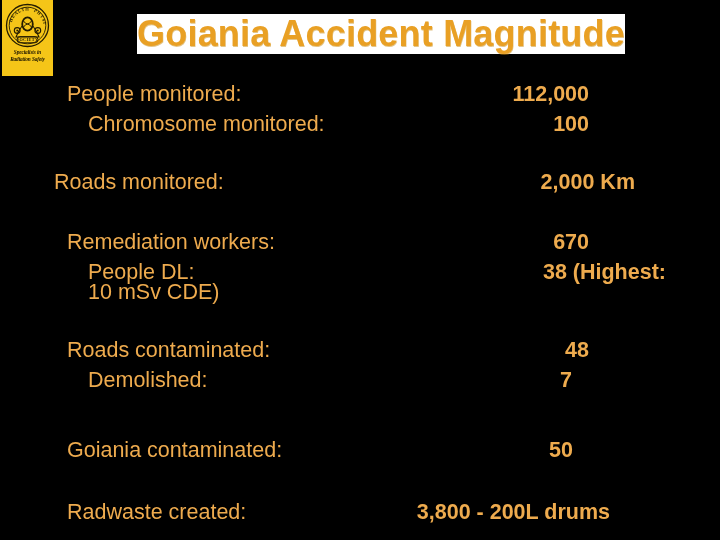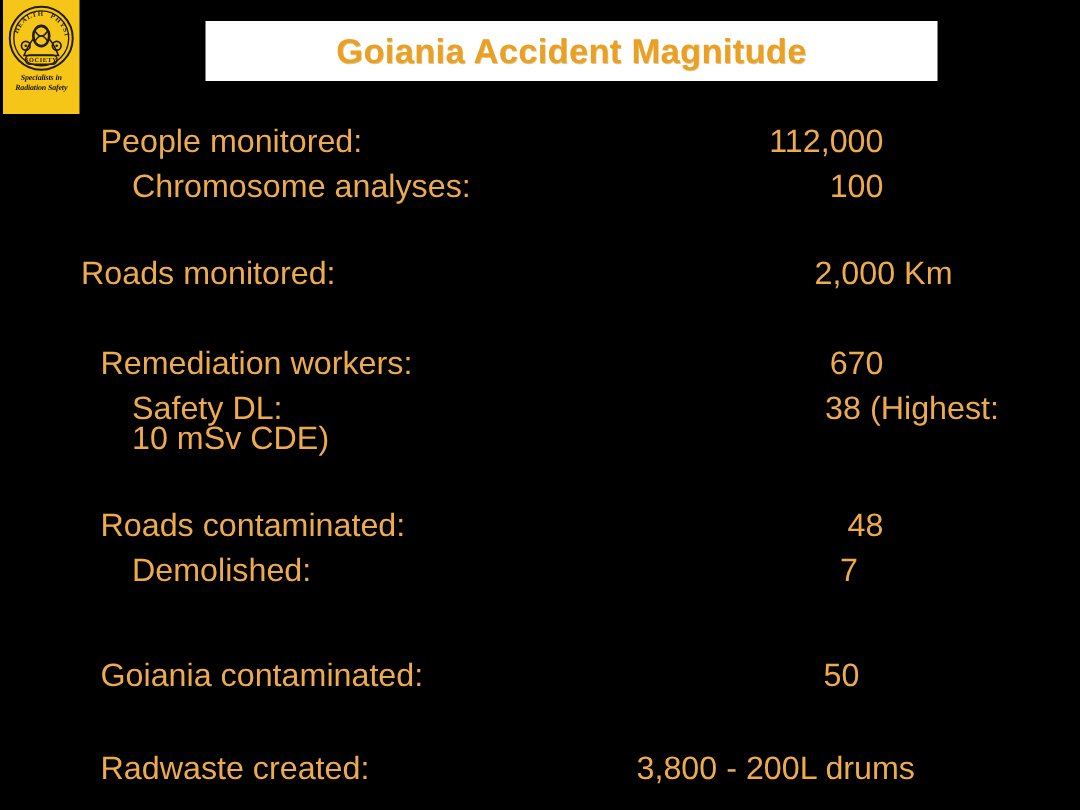--- a/index.html
+++ b/index.html
@@ -57,21 +57,21 @@
     width: 488px;
     height: 40px;
     background: #ffffff;
     box-shadow: 2px 2px 2px rgba(0,0,0,0.35);
     display: flex;
     align-items: center;
     justify-content: center;
   }
   #title-text {
     color: #e9a024;
-    font-size: 23px;
+    font-size: 36px;
     font-weight: bold;
     letter-spacing: 0.2px;
     white-space: nowrap;
     text-shadow: 0.5px 0.5px 0px rgba(200,140,20,0.5);
   }
 
   
   #body {
     position: absolute;
     left: 0;
@@ -89,20 +89,21 @@
     text-shadow: 1px 1px 0px rgba(0,0,0,0.35);
   }
   .lbl {
     position: absolute;
     color: #eeab4e;
   }
   .val {
     position: absolute;
     color: #eeab4e;
     text-align: left;
+    font-weight: bold;
   }
   .sub .lbl, .sub .val { }
 </style>
 </head>
 <body>
 
 <div id="slide">
 
   <div id="logo">
     <div id="seal">
@@ -138,33 +139,33 @@
   <div id="title-box">
     <div id="title-text">Goiania Accident Magnitude</div>
   </div>
 
   <div id="body">
       <div class="row" style="top: 8px;">
         <span class="lbl" style="left: 67px;">People monitored:</span>
         <span class="val" style="right: 131px;">112,000</span>
       </div>
       <div class="row sub" style="top: 38px;">
-        <span class="lbl" style="left: 88px;">Chromosome analyses:</span>
+        <span class="lbl" style="left: 88px;">Chromosome monitored:</span>
         <span class="val" style="right: 131px;">100</span>
       </div>
       <div class="row" style="top: 96px;">
         <span class="lbl" style="left: 54px;">Roads monitored:</span>
         <span class="val" style="right: 85px;">2,000 Km</span>
       </div>
       <div class="row" style="top: 156px;">
         <span class="lbl" style="left: 67px;">Remediation workers:</span>
         <span class="val" style="right: 131px;">670</span>
       </div>
       <div class="row sub" style="top: 186px;">
-        <span class="lbl" style="left: 88px;">Safety DL:</span>
+        <span class="lbl" style="left: 88px;">People DL:</span>
         <span class="val" style="right: 54px;">38 (Highest:</span>
       </div>
       <div class="row sub" style="top: 206px;">
         <span class="lbl" style="left: 88px;">10 mSv CDE)</span>
       </div>
       <div class="row" style="top: 264px;">
         <span class="lbl" style="left: 67px;">Roads contaminated:</span>
         <span class="val" style="right: 131px;">48</span>
       </div>
       <div class="row sub" style="top: 294px;">

